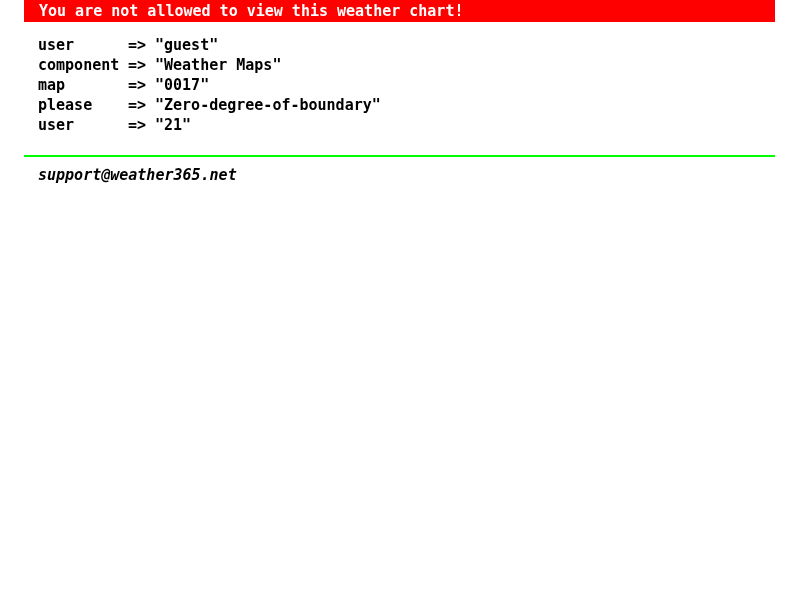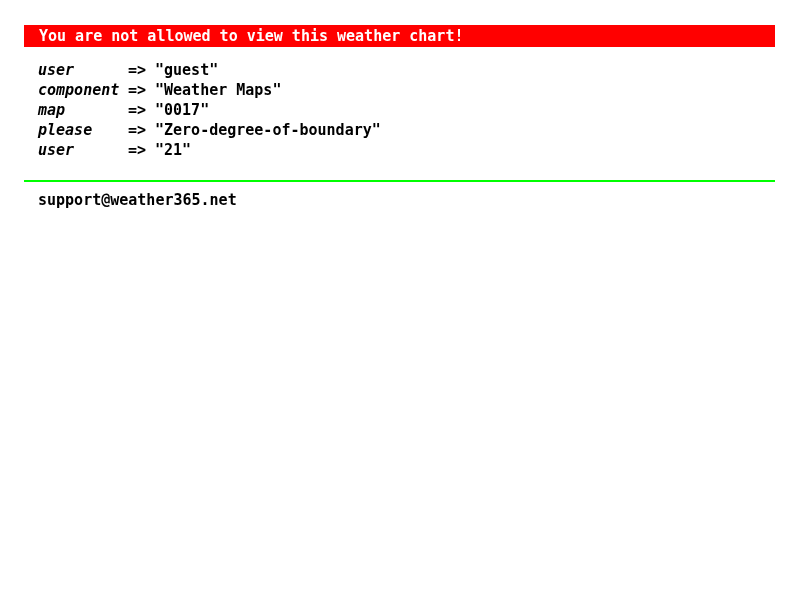--- a/index.html
+++ b/index.html
@@ -17,47 +17,46 @@
     line-height: 20px;
     color: #000000;
     overflow: hidden;
   }
   .banner {
     width: 751px;
     margin-left: 24px;
     padding: 1px 0 1px 15px;
   }
   .banner-error {
-    margin-top: 25px;
     background: #ff0000;
     color: #ffffff;
   }
   .banner-support {
     margin-top: 20px;
     background: #00ff00;
     color: #000000;
   }
   .kv-block {
     margin: 13px 0 0 38px;
   }
   .kv-row { white-space: pre; }
   .kv-key {
     display: inline-block;
     width: 90px;
-    font-style: italic;
   }
   .kv-arrow {
     display: inline-block;
     width: 27px;
   }
   .footer {
     display: flex;
     justify-content: space-between;
     width: 737px;
     margin: 8px 0 0 38px;
+    font-style: italic;
   }
 </style>
 </head>
 <body>
 
 <div class="banner banner-error">
   <div>You are not allowed to view this weather chart!</div>
 </div>
 
 <div class="kv-block">

